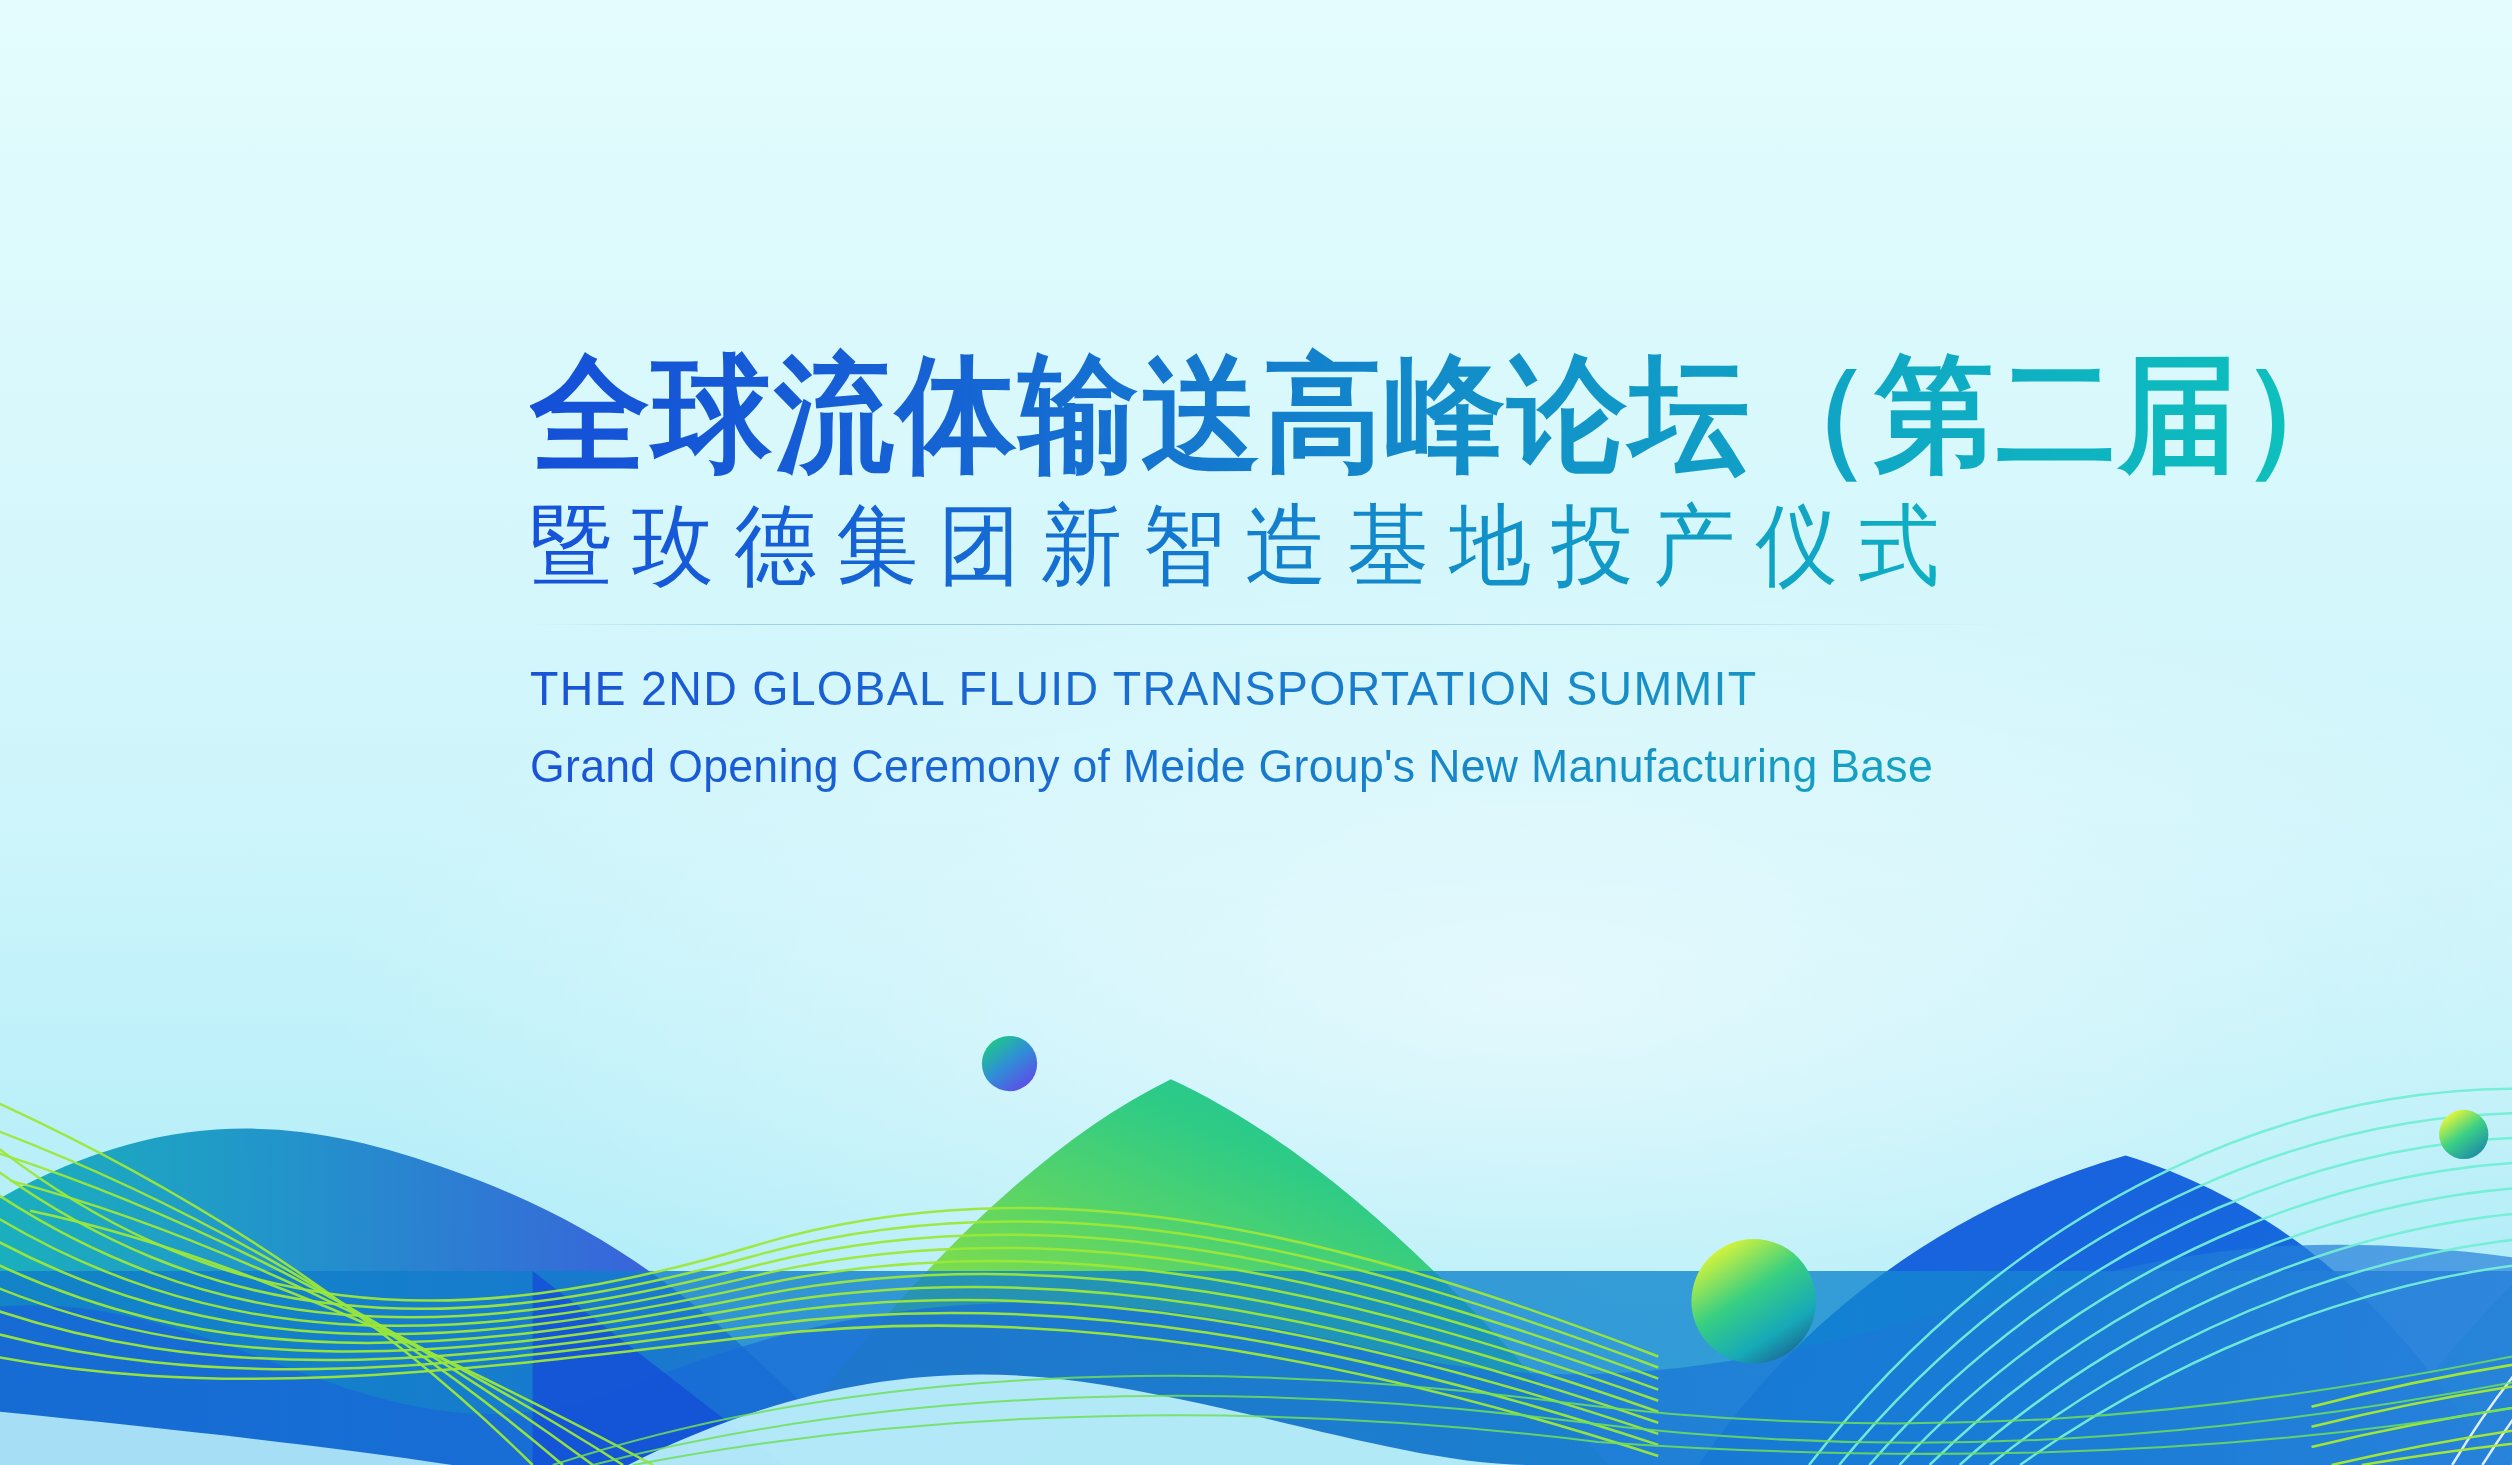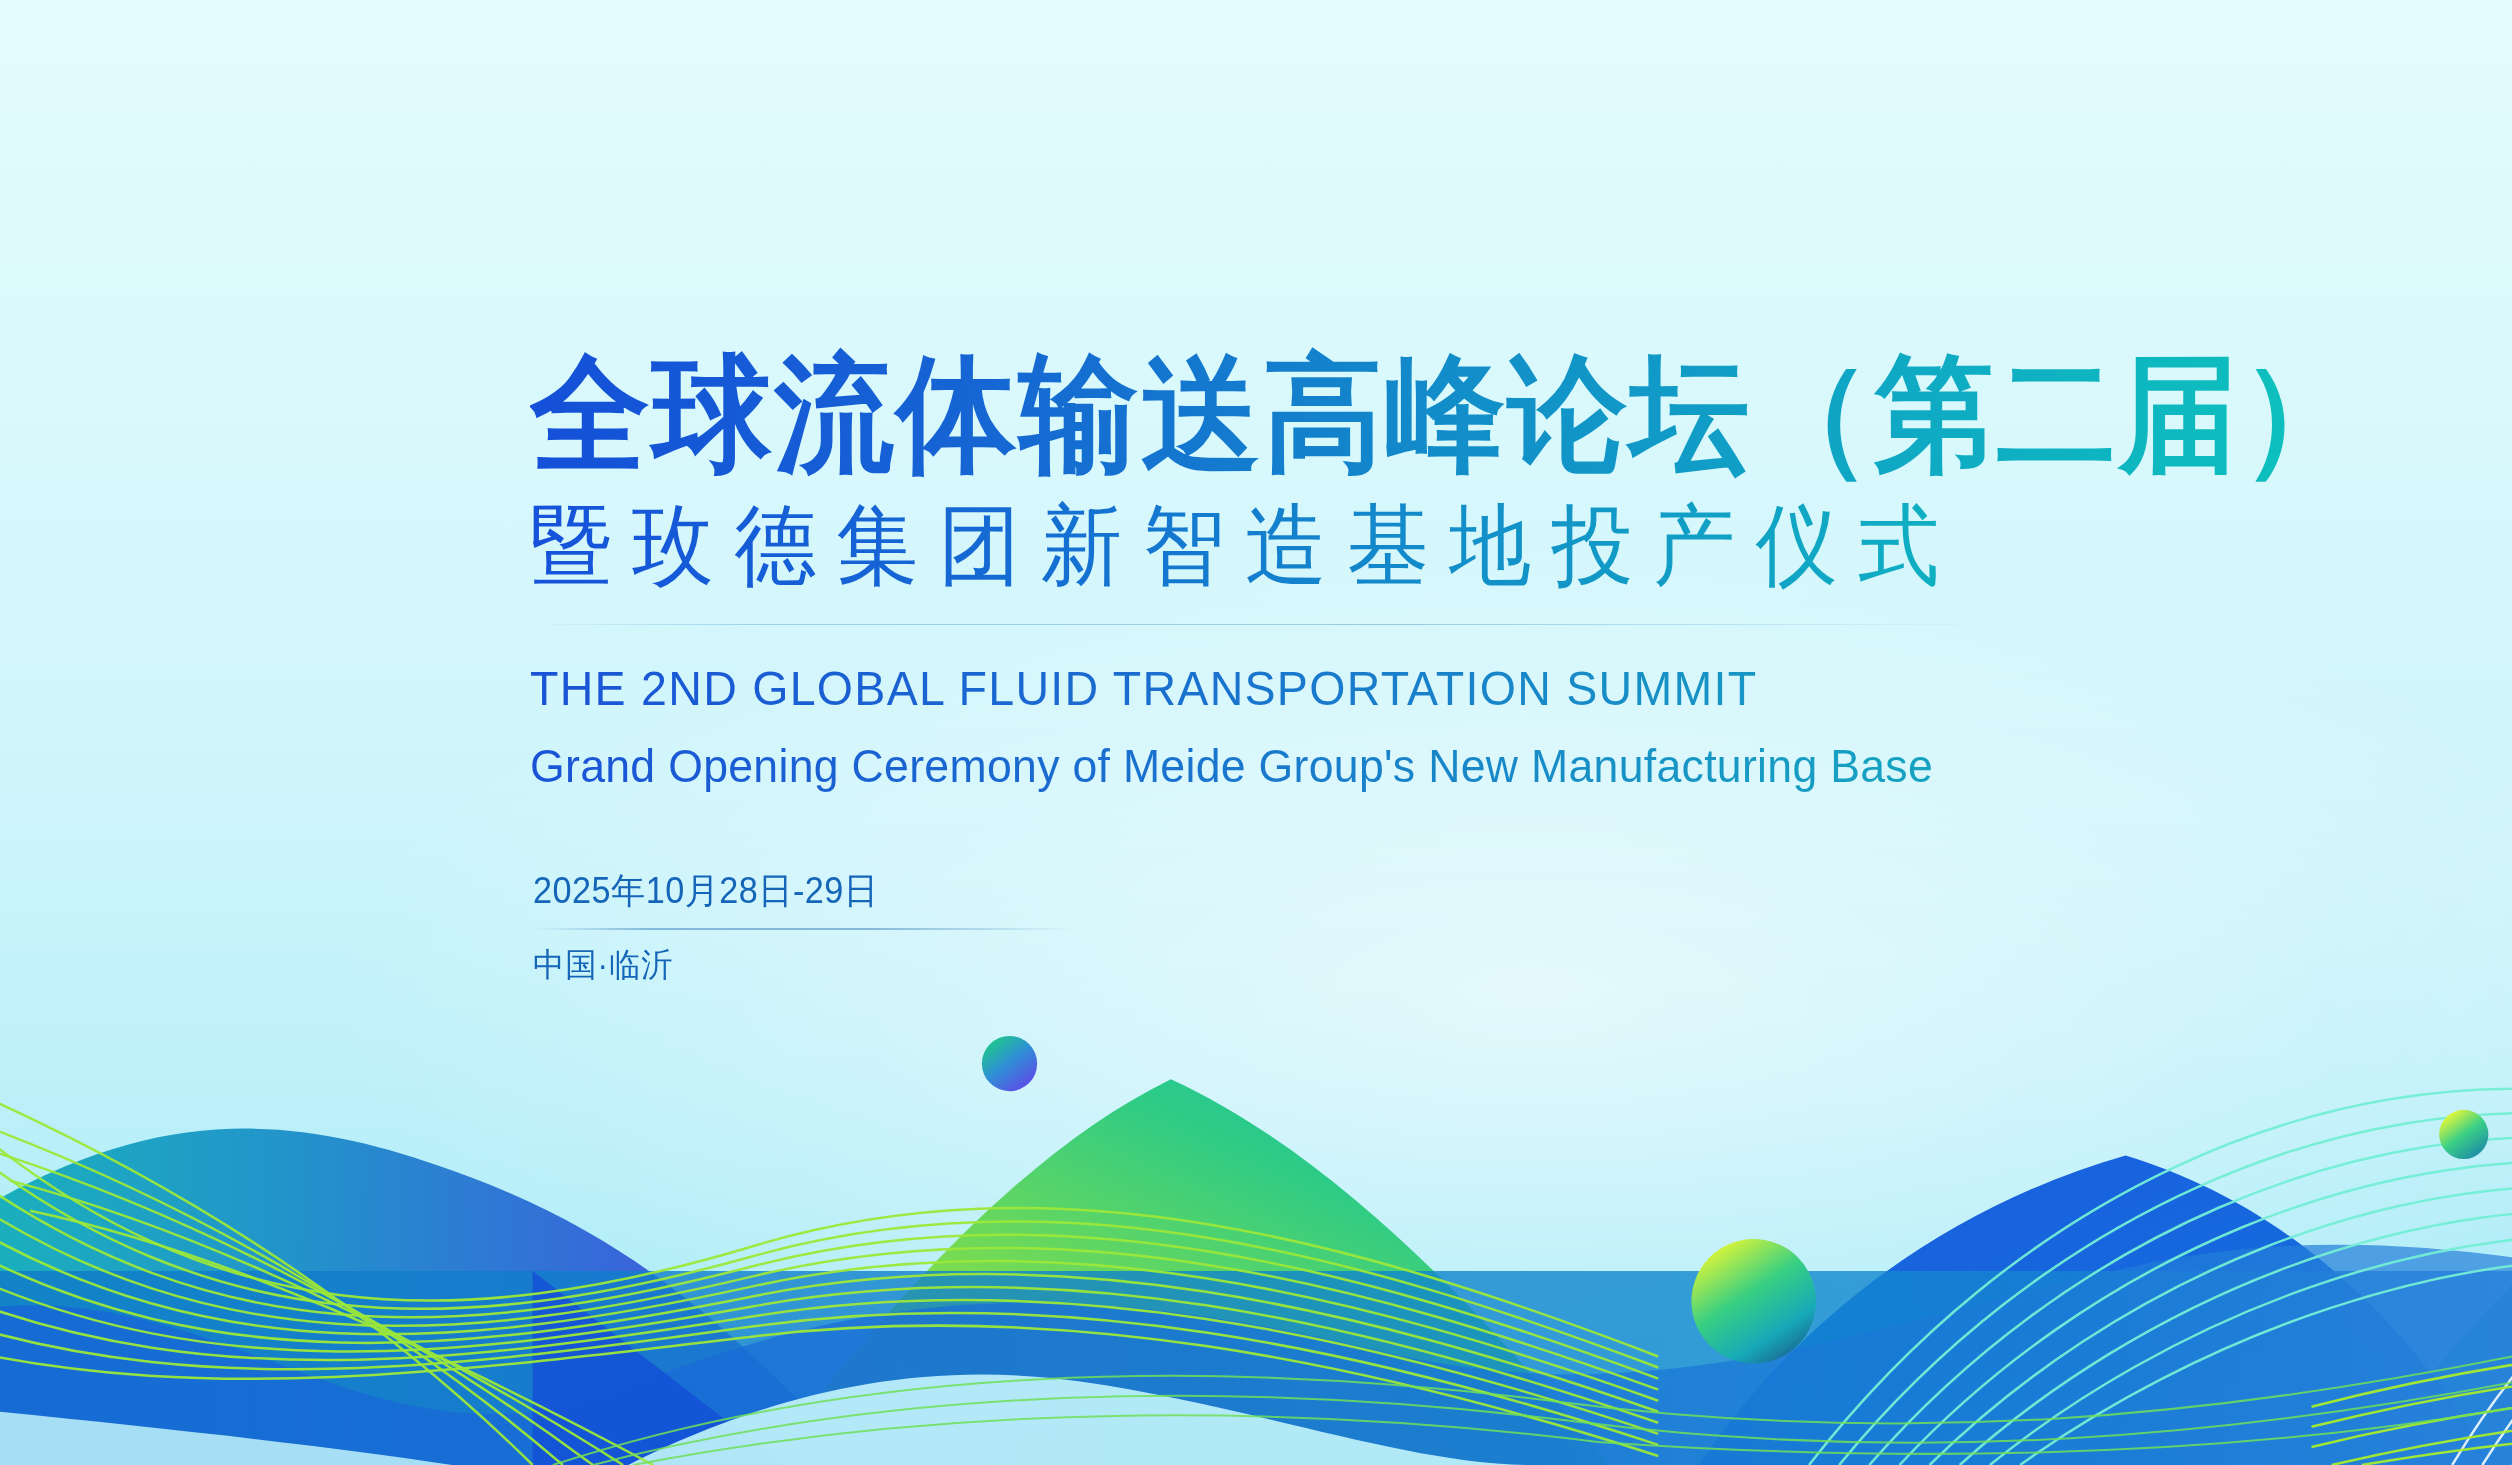--- a/index.html
+++ b/index.html
@@ -289,20 +289,15 @@
   </svg>
 
   <div id="textblock">
     <div class="title-main">全球流体输送高峰论坛（第二届）</div>
     <div class="title-sub">暨玫德集团新智造基地投产仪式</div>
     <div class="hairline"></div>
     <div class="eng-1">THE 2ND GLOBAL FLUID TRANSPORTATION SUMMIT</div>
     <div class="eng-2">Grand Opening Ceremony of Meide Group's New Manufacturing Base</div>
   </div>
 
-  <div class="meta">
-    <div class="meta-date">2025年10月28日-29日</div>
-    <div class="meta-rule"></div>
-    <div class="meta-loc">中国·临沂</div>
-  </div>
 
 </div>
 
 
 </body></html>

